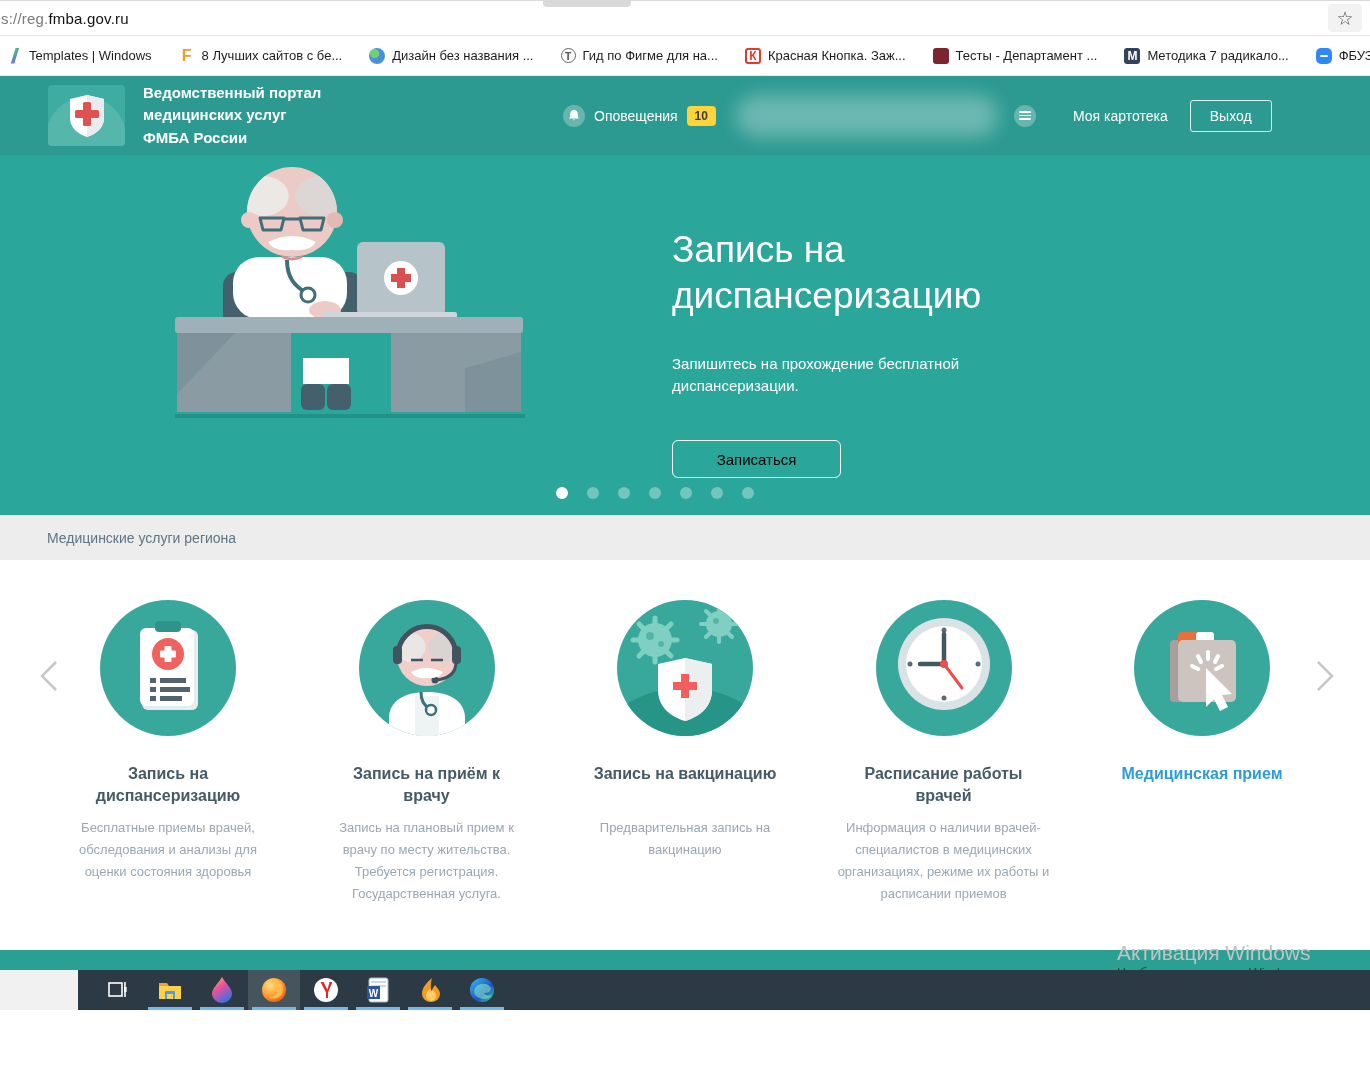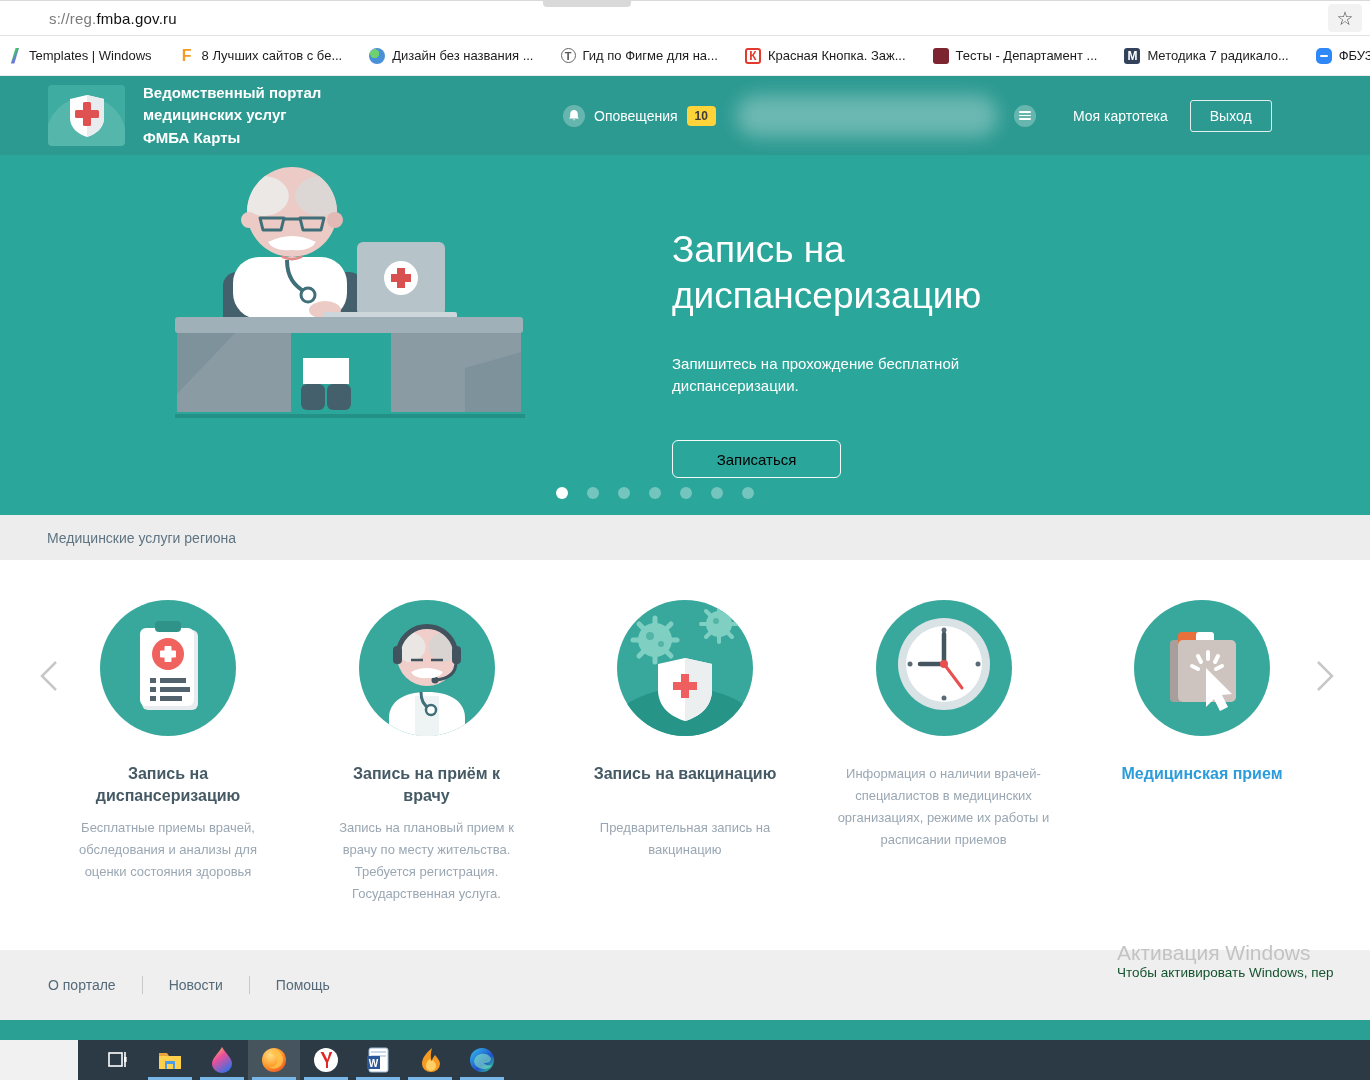--- a/index.html
+++ b/index.html
@@ -4,21 +4,21 @@
 <style>
   * { margin:0; padding:0; box-sizing:border-box; }
   html,body { width:1370px; height:1080px; overflow:hidden; background:#fff;
     font-family:"Liberation Sans", sans-serif; }
 
   
   .urlbar { height:36px; background:#fff; display:flex; align-items:center;
     position:relative; border-top:1px solid #d9d9d9; border-bottom:1px solid #e2e2e2; }
   .tab-notch { position:absolute; top:0; left:543px; width:88px; height:6px;
     background:#d9d9d9; border-radius:0 0 4px 4px; }
-  .url-text { font-size:15px; margin-left:1px; letter-spacing:.2px; white-space:nowrap;padding-left:48px; }
+  .url-text { font-size:15px; margin-left:1px; letter-spacing:.2px; white-space:nowrap; }
   .url-muted { color:#7a7a7a; }
   .url-host { color:#111; }
   .star-btn { margin-left:auto; margin-right:8px; width:34px; height:28px;
     background:#f2f2f2; border-radius:4px; display:flex; align-items:center;
     justify-content:center; font-size:19px; color:#4a4a4a; cursor:pointer; }
 
   .bookmarks { height:40px; background:#fff; display:flex; align-items:center;
     padding-left:8px; border-bottom:1px solid #ededed; overflow:hidden; white-space:nowrap; }
   .bm { display:flex; align-items:center; gap:7px; margin-right:27px; font-size:13px;
     color:#1c1c1c; flex:none; cursor:pointer; }
@@ -159,21 +159,21 @@
       <svg width="38" height="44" viewBox="0 0 38 44">
         <path d="M19 1 L36 5 V24 C36 34 28 40 19 43 C10 40 2 34 2 24 V5 Z" fill="#ffffff"></path>
         <path d="M19 1 L36 5 V24 C36 34 28 40 19 43 Z" fill="#e9ecee"></path>
         <rect x="15" y="8" width="8" height="24" rx="1.5" fill="#e05252"></rect>
         <rect x="7" y="16" width="24" height="8" rx="1.5" fill="#e05252"></rect>
       </svg>
     </div>
     <div class="header-title">
       <div>Ведомственный портал</div>
       <div>медицинских услуг</div>
-      <div>ФМБА Карты</div>
+      <div>ФМБА России</div>
     </div>
     <div class="hgroup" style="margin-left:205px;">
       <span class="round-ic">
         <svg width="12" height="13" viewBox="0 0 12 13">
             <path d="M6 1 C3.6 1 2.2 2.8 2.2 5 V8 L1 9.6 H11 L9.8 8 V5 C9.8 2.8 8.4 1 6 1 Z M4.8 10.6 a1.3 1.3 0 0 0 2.4 0 Z" fill="#ffffff"></path>
           </svg>
       </span>
       <span>Оповещения</span>
       <span class="badge">10</span>
     </div>
@@ -349,20 +349,21 @@
             <circle cx="68" cy="30" r="2.5" fill="#5b6b76"></circle>
               <circle cx="68" cy="98" r="2.5" fill="#5b6b76"></circle>
             <circle cx="34" cy="64" r="2.5" fill="#5b6b76"></circle>
               <circle cx="102" cy="64" r="2.5" fill="#5b6b76"></circle>
             <line x1="68" y1="64" x2="68" y2="34" stroke="#44565f" stroke-width="4.5" stroke-linecap="round"></line>
             <line x1="68" y1="64" x2="44" y2="64" stroke="#44565f" stroke-width="4.5" stroke-linecap="round"></line>
             <line x1="68" y1="64" x2="86" y2="88" stroke="#e94f4f" stroke-width="3" stroke-linecap="round"></line>
             <circle cx="68" cy="64" r="4" fill="#e94f4f"></circle>
           </svg>
         </div>
+        <h3>Расписание работы врачей</h3>
         <p>Информация о наличии врачей-специалистов в медицинских организациях, режиме их работы и расписании приемов</p>
       </div>
 
       <div class="card">
         <div class="circle">
           <svg width="136" height="136" viewBox="0 0 136 136">
             <rect x="36" y="40" width="14" height="62" rx="4" fill="#a89f9c"></rect>
             <rect x="44" y="32" width="22" height="16" rx="4" fill="#e8703a"></rect>
             <rect x="62" y="32" width="18" height="12" rx="3" fill="#ffffff"></rect>
             <rect x="44" y="40" width="58" height="62" rx="5" fill="#cdc4c0"></rect>
@@ -375,27 +376,20 @@
             </g>
             <path d="M72 68 l26 26 l-10 1 l6 12 l-8 4 l-6 -12 l-8 8 z" fill="#ffffff"></path>
           </svg>
         </div>
         <h3 class="link">Медицинская прием</h3>
       </div>
 
     </div>
   </div>
 
-  <div class="site-footer">
-    <span class="flink">О портале</span>
-    <span class="fdiv"></span>
-    <span class="flink">Новости</span>
-    <span class="fdiv"></span>
-    <span class="flink">Помощь</span>
-  </div>
 
   <div class="activation">
     <div class="l1">Активация Windows</div>
     <div class="l2">Чтобы активировать Windows, пер</div>
   </div>
 
   <div class="teal-strip"></div>
 
   <div class="taskbar">
     <div class="tb-white"></div>

